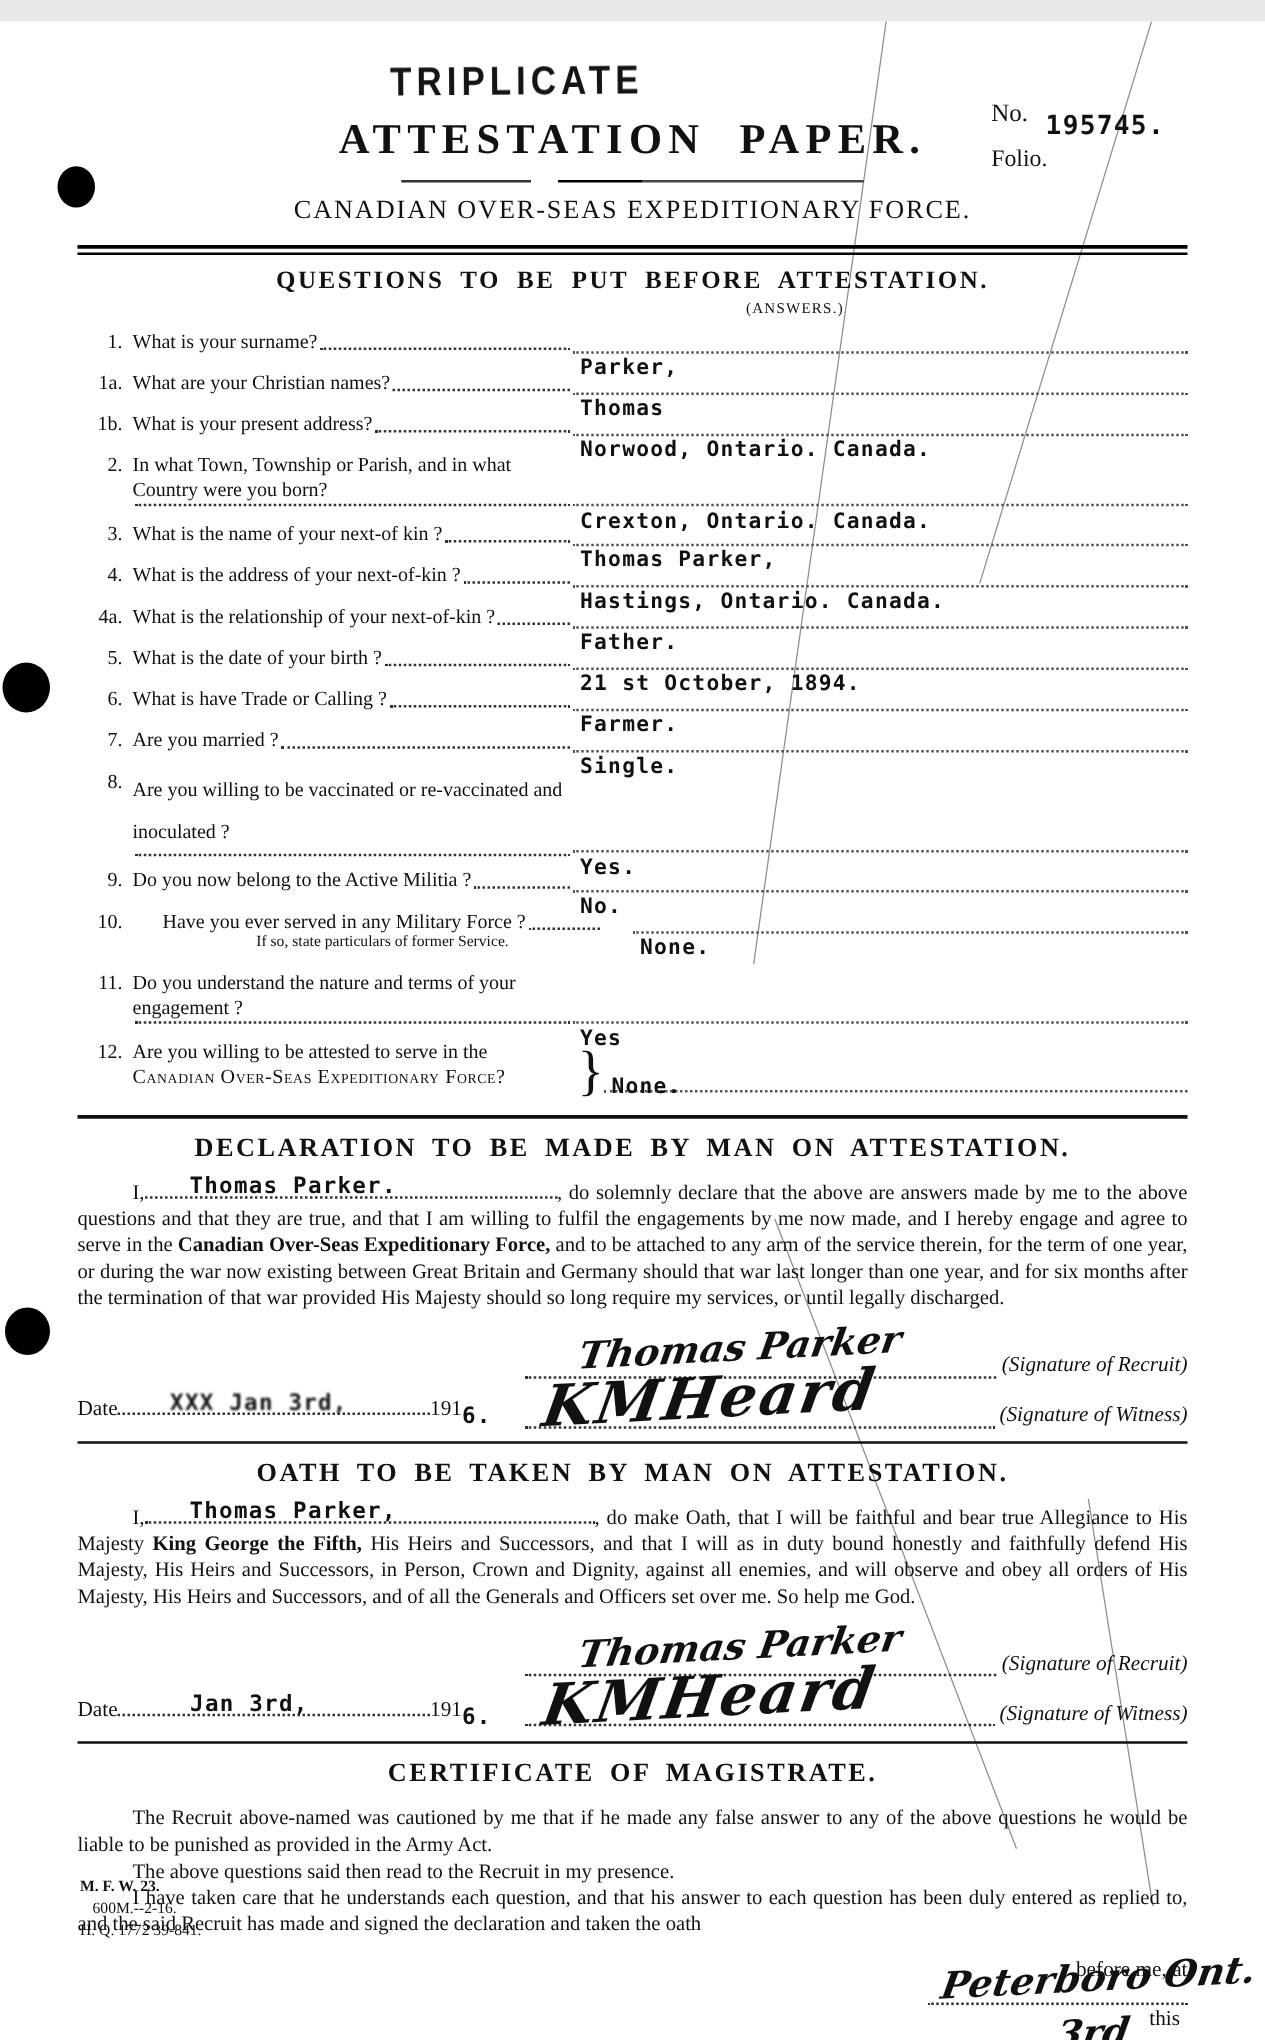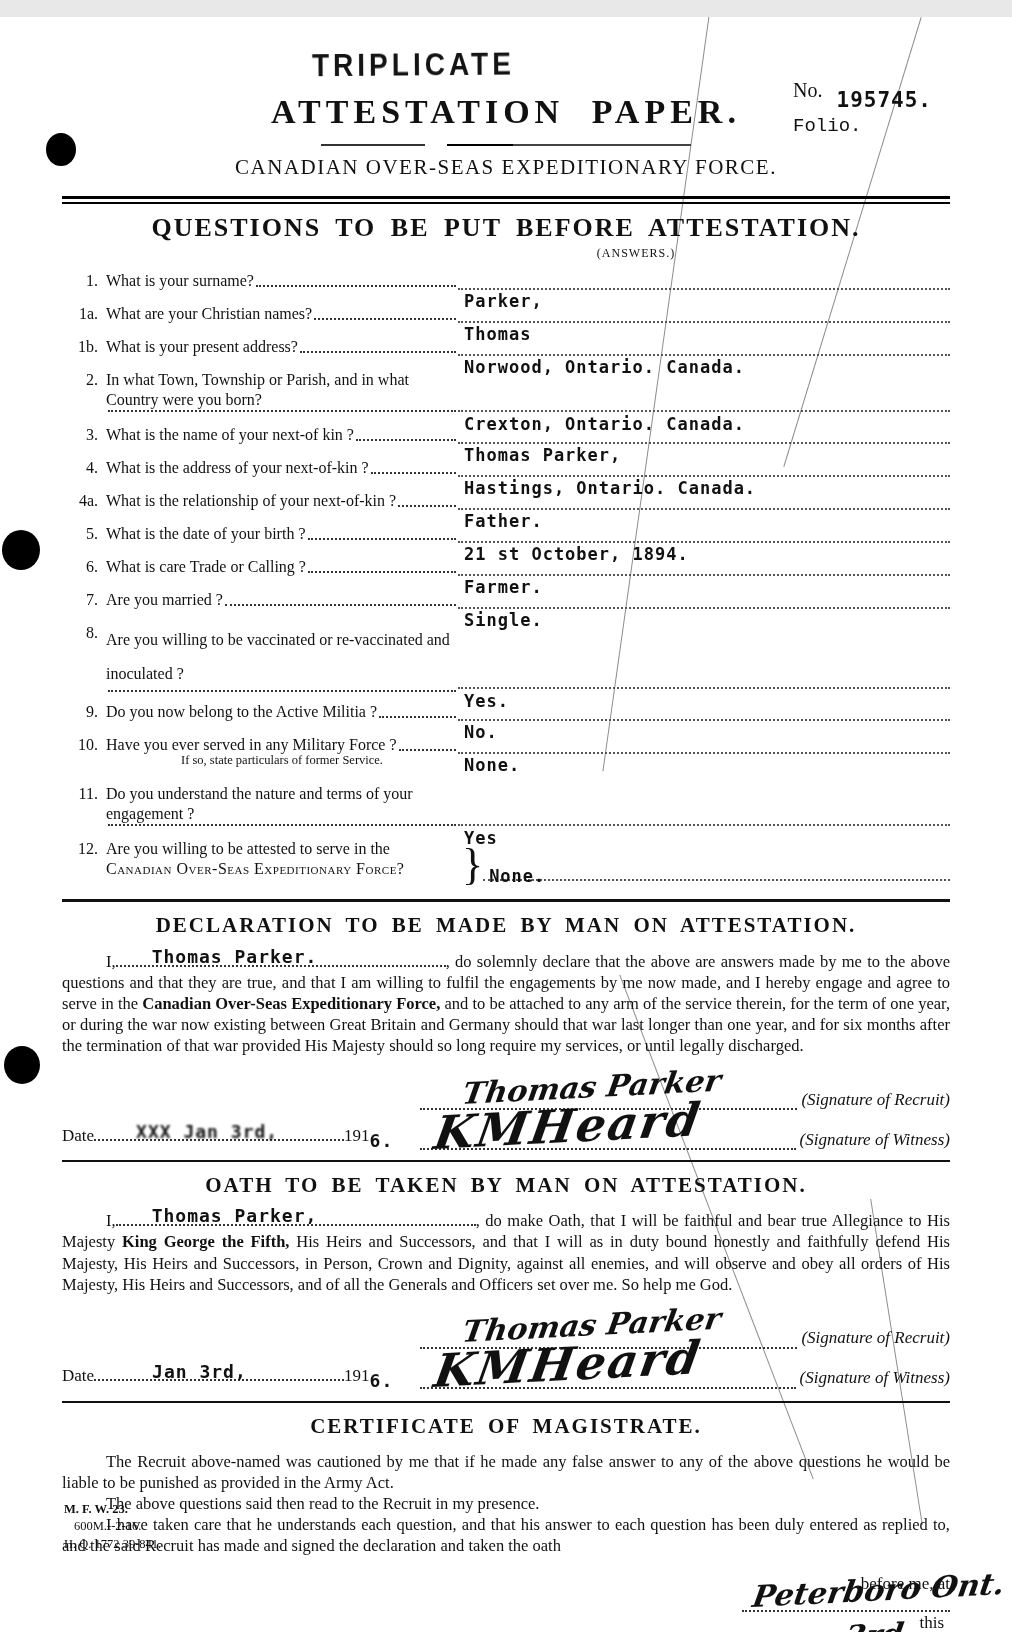--- a/index.html
+++ b/index.html
@@ -30,27 +30,27 @@
   }
   .hdr{position:relative;text-align:center;margin-top:48px;}
   .title{font-size:34px;font-weight:bold;letter-spacing:5px;word-spacing:14px;}
   .title-rule{width:370px;height:3px;margin:10px auto 8px auto;
     background:linear-gradient(to right,#333 0 28%,transparent 28% 34%,#000 34% 52%,#444 52% 100%);
     height:2px;}
   .subtitle{font-size:21px;letter-spacing:1.5px;margin-top:6px;}
   .no-block{position:absolute;right:18px;top:-14px;text-align:left;font-size:20px;}
   .no-val{font-family:"DejaVu Sans Mono",monospace;font-weight:bold;font-size:21px;
     letter-spacing:1px;margin-left:14px;position:relative;top:10px;filter:blur(.3px);}
-  .folio{margin-top:12px;font-size:19px;font-family:Liberation Mono, monospace;}
+  .folio{margin-top:12px;font-size:19px;}
 
   .rule-double{border-top:3px solid #000;border-bottom:2px solid #000;height:3px;margin:16px 0 6px 0;}
   .rule-thick{border-top:3px solid #111;margin:10px 0 4px 0;}
   .rule-thin{border-top:2px solid #111;margin:8px 0 4px 0;}
 
-  .q-head{text-align:center;font-size:26px;font-weight:bold;letter-spacing:2px;word-spacing:6px;margin-top:8px;}
+  .q-head{text-align:center;font-size:20px;font-weight:bold;letter-spacing:2px;word-spacing:6px;margin-top:8px;}
   .answers-label{font-size:12px;letter-spacing:1px;margin:2px 0 10px 0;text-align:center;padding-left:260px;}
 
   
   .qrow{display:flex;align-items:flex-start;margin-bottom:5px;min-height:28px;}
   .qnum{width:36px;text-align:right;padding-right:8px;flex:none;}
   .qtext{width:352px;flex:none;display:flex;flex-wrap:wrap;}
   .qtext .qt{display:inline;}
   .dotfill{flex:1;min-width:18px;border-bottom:2px dotted #333;margin:0 2px 4px 2px;align-self:flex-end;}
   .qnote{display:block;width:100%;font-size:12.5px;text-align:center;margin-top:-2px;}
   .smallcaps{font-variant:small-caps;letter-spacing:.5px;}
@@ -232,21 +232,21 @@
           </div>
         <div class="acell">
             <div class="aline"></div>
             <div class="ans typed">21 st October, 1894.</div>
           </div>
       </div>
 
       <div class="qrow">
         <div class="qnum">6.</div>
         <div class="qtext">
-            <span class="qt">What is care Trade or Calling ?</span>
+            <span class="qt">What is have Trade or Calling ?</span>
             <span class="dotfill"></span>
           </div>
         <div class="acell">
             <div class="aline"></div>
             <div class="ans typed">Farmer.</div>
           </div>
       </div>
 
       <div class="qrow">
         <div class="qnum">7.</div>
@@ -277,21 +277,21 @@
         <div class="qtext">
             <span class="qt">Do you now belong to the Active Militia ?</span>
             <span class="dotfill"></span>
           </div>
         <div class="acell">
             <div class="aline"></div>
             <div class="ans typed">No.</div>
           </div>
       </div>
 
-      <div class="qrow" style="min-height:44px;">
+      <div class="qrow" style="min-height:44px;gap:24px;">
         <div class="qnum">10.</div>
         <div class="qtext">
           <span class="qt">Have you ever served in any Military Force ?</span>
             <span class="dotfill"></span>
           <span class="qnote">If so, state particulars of former Service.</span>
         </div>
         <div class="acell">
             <div class="aline"></div>
             <div class="ans typed">None.</div>
           </div>

